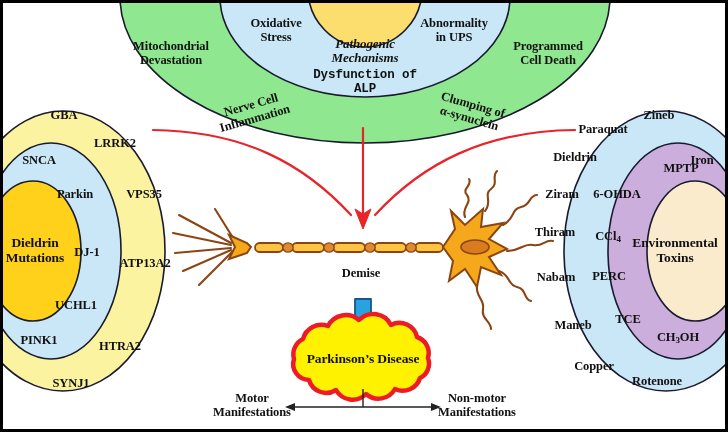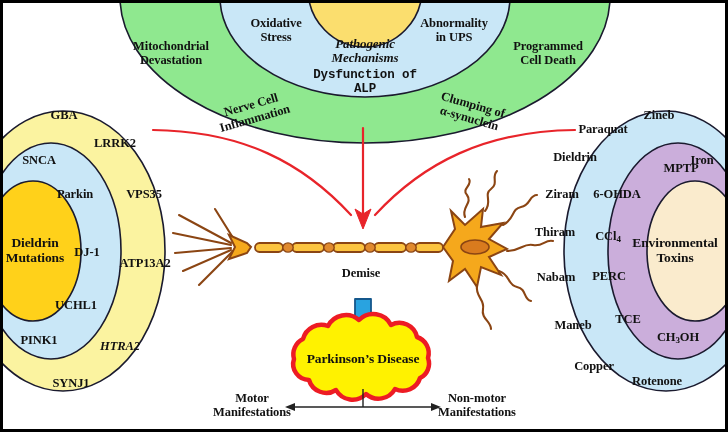--- a/index.html
+++ b/index.html
@@ -204,21 +204,21 @@
     <div class="lbl ctr sz12" style="left:36px; top:158px;">SNCA</div>
     <div class="lbl ctr sz12" style="left:72px; top:192px;">Parkin</div>
     <div class="lbl ctr sz12" style="left:84px; top:250px;">DJ-1</div>
     <div class="lbl ctr sz12" style="left:73px; top:303px;">UCHL1</div>
     <div class="lbl ctr sz12" style="left:36px; top:338px;">PINK1</div>
 
     <div class="lbl ctr sz12" style="left:61px; top:113px;">GBA</div>
     <div class="lbl ctr sz12" style="left:112px; top:141px;">LRRK2</div>
     <div class="lbl ctr sz12" style="left:141px; top:192px;">VPS35</div>
     <div class="lbl ctr sz12" style="left:142px; top:261px;">ATP13A2</div>
-    <div class="lbl ctr sz12" style="left:117px; top:344px;font-style:italic;">HTRA2</div>
+    <div class="lbl ctr sz12" style="left:117px; top:344px;">HTRA2</div>
     <div class="lbl ctr sz12" style="left:68px; top:381px;">SYNJ1</div>
 
     <div class="lbl ctr sz13" style="left:672px; top:248px;">
       <div>Environmental</div>
       <div>Toxins</div>
     </div>
 
     <div class="lbl ctr sz12" style="left:678px; top:166px;">MPTP</div>
     <div class="lbl ctr sz12" style="left:699px; top:158px;">Iron</div>
     <div class="lbl ctr sz12" style="left:614px; top:192px;">6-OHDA</div>

